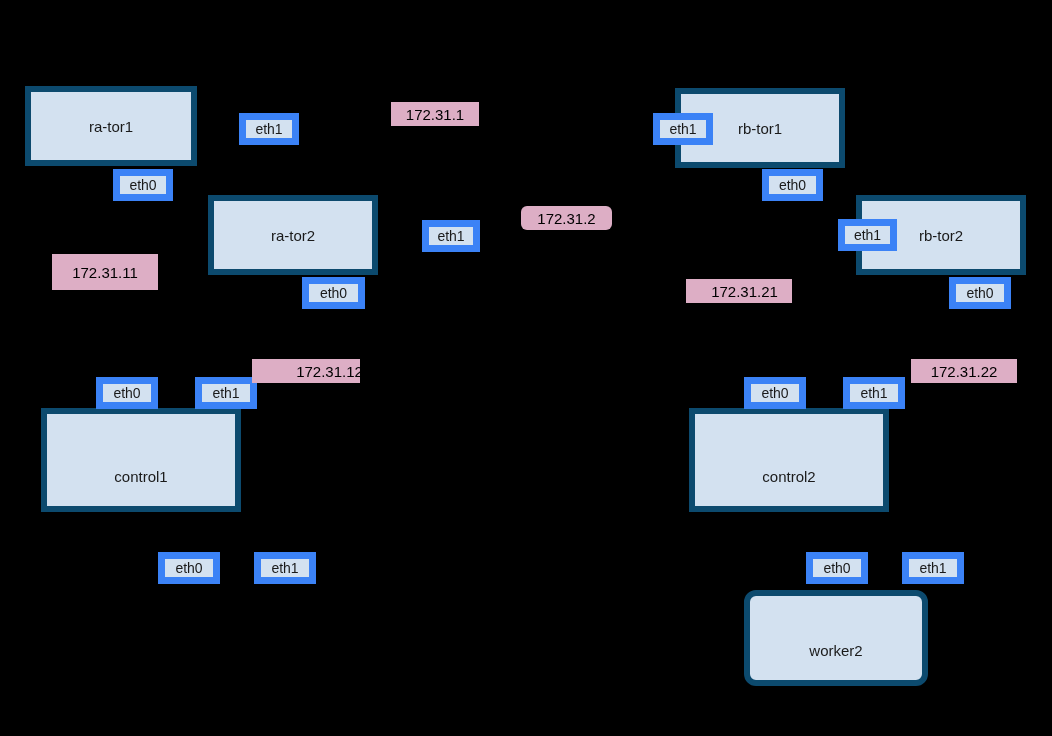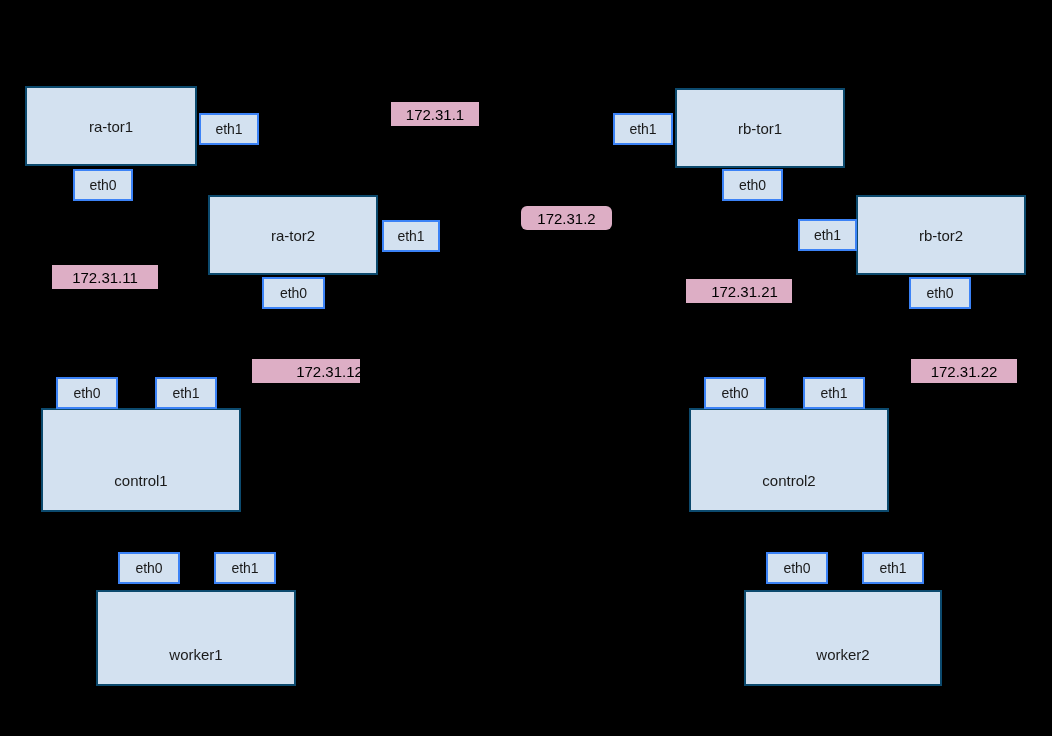--- a/index.html
+++ b/index.html
@@ -14,21 +14,21 @@
     height: 736px;
     background: #000000;
     overflow: hidden;
     font-family: "Liberation Sans", "DejaVu Sans", sans-serif;
   }
   
   .node {
     position: absolute;
     box-sizing: border-box;
     background: #d3e1f0;
-    border: 2px solid #0c4a6e;
+    border: 6px solid #0c4a6e;
     display: flex;
     align-items: flex-end;
     justify-content: center;
     color: #1a1a1a;
     font-size: 15px;
     line-height: 1;
     z-index: 2;
   }
   .node > .node-label {
     display: block;
@@ -43,28 +43,29 @@
     padding-bottom: 0;
   }
   .node.bottom-label > .node-label {
     padding-bottom: 22px;
   }
   
   .port {
     position: absolute;
     box-sizing: border-box;
     background: #d3e1f0;
-    border: 2px solid #3b82f6;
+    border: 7px solid #3b82f6;
     display: flex;
     align-items: center;
     justify-content: center;
     color: #1a1a1a;
     font-size: 14px;
     line-height: 1;
     z-index: 3;
+    margin-left: 40px;
   }
   
   .netlabel {
     position: absolute;
     box-sizing: border-box;
     background: #ddaec5;
     color: #000000;
     font-size: 15px;
     line-height: 1;
     display: flex;
@@ -101,29 +102,26 @@
     <div class="node bottom-label" style="left: 41px; top: 408px; width: 200px; height: 104px;">
       <span class="node-label">control1</span>
     </div>
     <div class="port" style="left: 56px; top: 377px; width: 62px; height: 32px;">eth0</div>
     <div class="port" style="left: 155px; top: 377px; width: 62px; height: 32px;">eth1</div>
     <div class="node bottom-label" style="left: 689px; top: 408px; width: 200px; height: 104px; align-items: flex-end;">
       <span class="node-label">control2</span>
     </div>
     <div class="port" style="left: 704px; top: 377px; width: 62px; height: 32px;">eth0</div>
     <div class="port" style="left: 803px; top: 377px; width: 62px; height: 32px;">eth1</div>
-    <div class="node bottom-label" style="left: 96px; top: 590px; width: 200px; height: 96px;">
-      <span class="node-label">worker1</span>
-    </div>
     <div class="port" style="left: 118px; top: 552px; width: 62px; height: 32px;">eth0</div>
     <div class="port" style="left: 214px; top: 552px; width: 62px; height: 32px;">eth1</div>
-    <div class="node bottom-label" style="left: 744px; top: 590px; width: 198px; height: 96px;">
+    <div class="node bottom-label" style="left: 744px; top: 590px; width: 184px; height: 96px; border-radius: 12px;">
       <span class="node-label">worker2</span>
     </div>
     <div class="port" style="left: 766px; top: 552px; width: 62px; height: 32px;">eth0</div>
     <div class="port" style="left: 862px; top: 552px; width: 62px; height: 32px;">eth1</div>
     <div class="netlabel" style="left: 391px; top: 102px; width: 88px; height: 24px;">172.31.1</div>
     <div class="netlabel" style="left: 521px; top: 206px; width: 91px; height: 24px; border-radius: 6px;">172.31.2</div>
-    <div class="netlabel" style="left: 52px; top: 265px; width: 106px; height: 24px;">172.31.11</div>
+    <div class="netlabel" style="left: 52px; top: 254px; width: 106px; height: 36px;">172.31.11</div>
     <div class="netlabel" style="left: 686px; top: 279px; width: 106px; height: 24px; padding-left: 11px;">172.31.21</div>
     <div class="netlabel" style="left: 252px; top: 359px; width: 108px; height: 24px; padding-left: 47px;">172.31.12</div>
     <div class="netlabel" style="left: 911px; top: 359px; width: 106px; height: 24px;">172.31.22</div>
   </div>
 
 </body></html>

